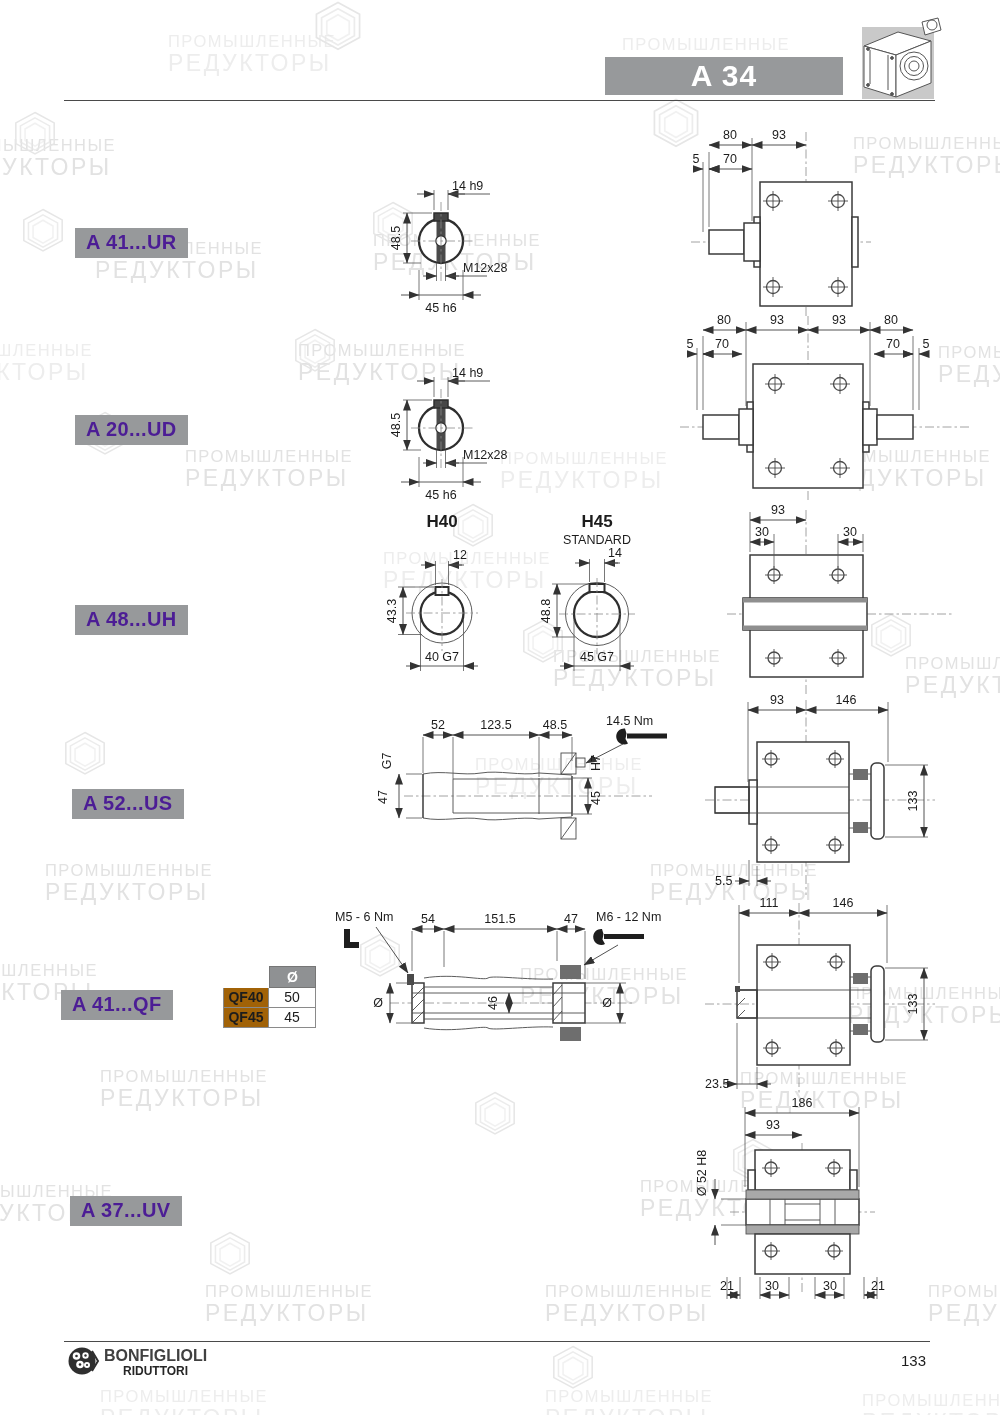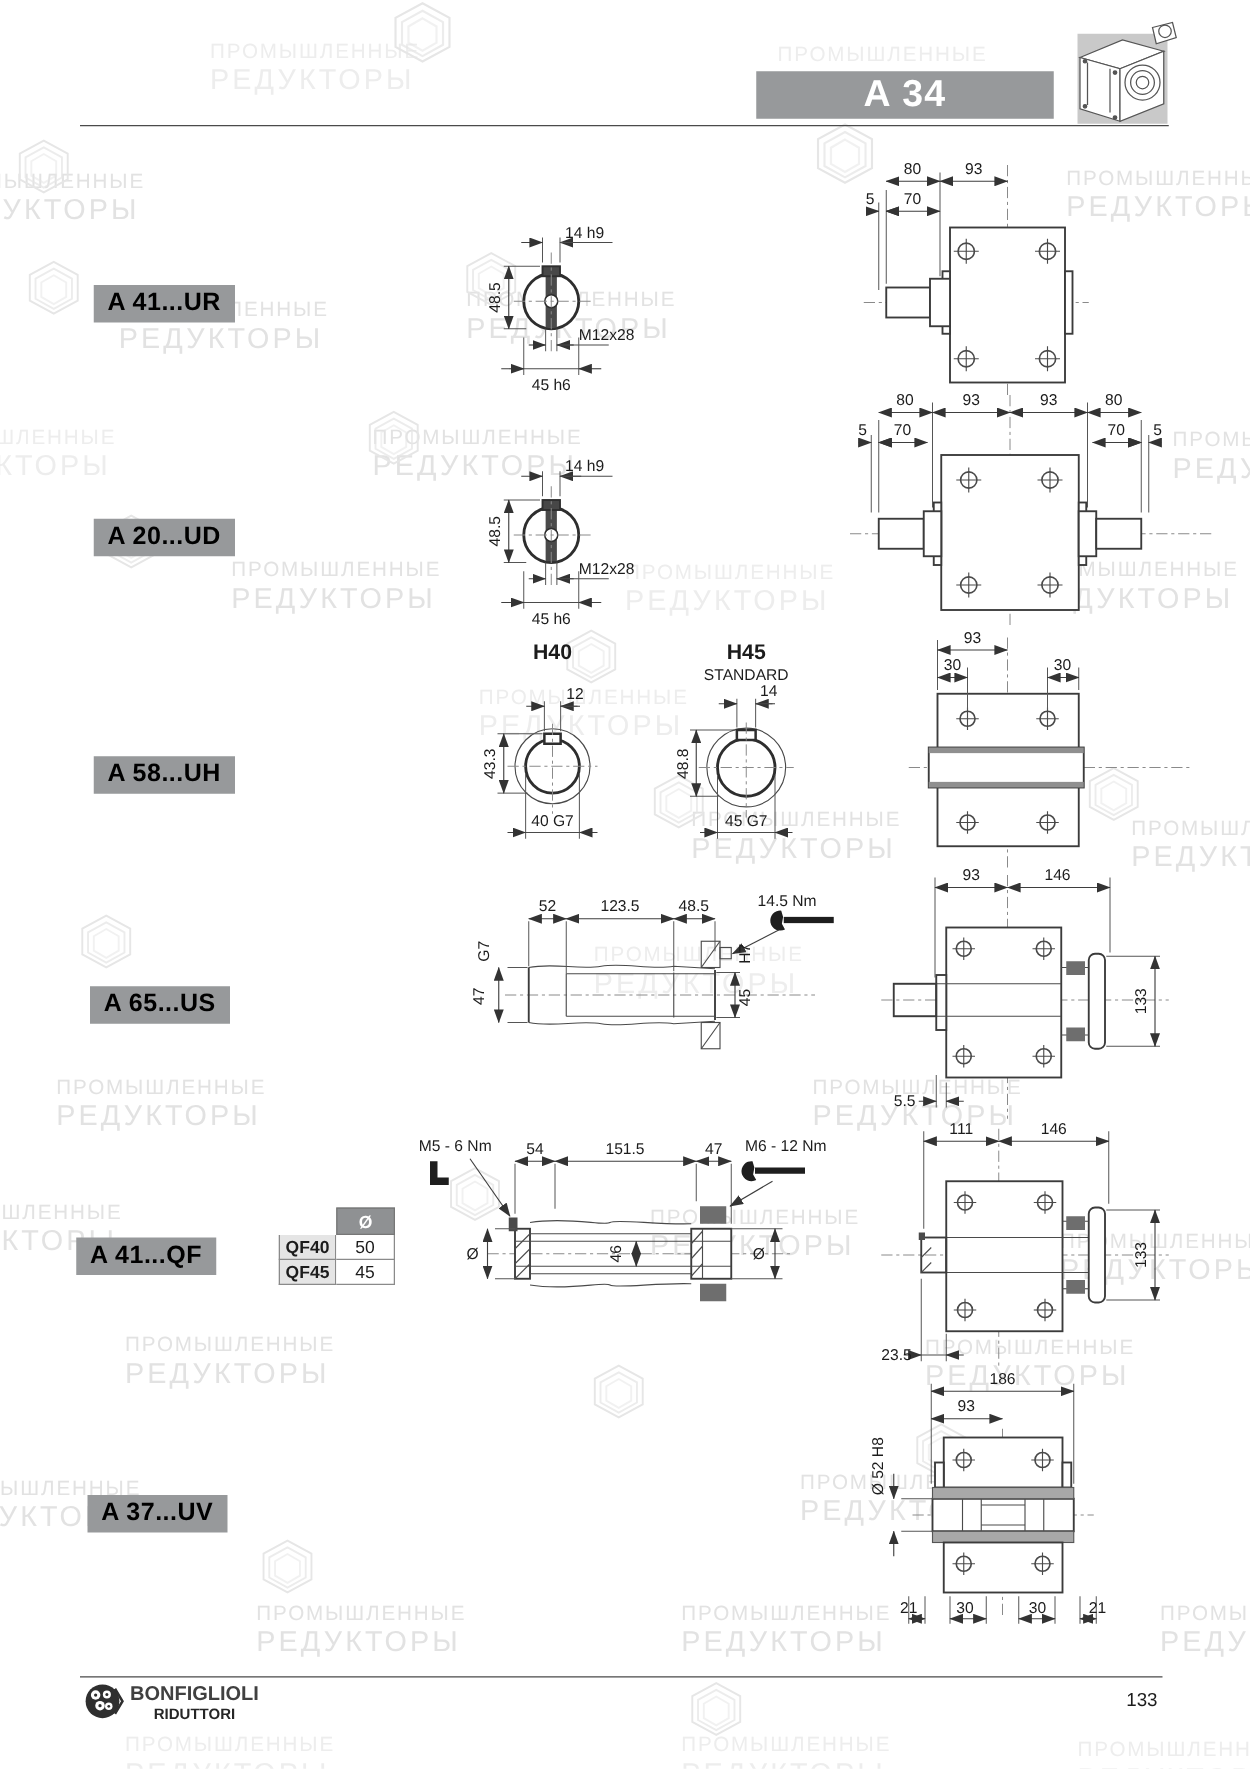--- a/index.html
+++ b/index.html
@@ -7,30 +7,30 @@
        font-family:"Liberation Sans",sans-serif;}
   .wm{position:absolute;color:#e2e2e2;line-height:1.08;white-space:nowrap;z-index:0;}
   .wm.lt{color:#ededed;}
   .wm .l1{font-size:16.5px;letter-spacing:1.5px;}
   .wm .l2{font-size:23px;letter-spacing:2.5px;}
   .hex{position:absolute;z-index:0;color:#e6e6e6;}
   .rule{position:absolute;left:64px;width:871px;border-top:1.7px solid #4a4a4a;z-index:1;}
   .headerbar{position:absolute;left:605px;top:57px;width:238px;height:38px;background:#97999b;
              z-index:2;display:flex;align-items:center;justify-content:center;}
   .headerbar span{color:#fff;font-weight:bold;font-size:30px;letter-spacing:1px;}
-  .seclabel{position:absolute;background:#97999b;color:#000000;font-weight:bold;font-size:20px;
+  .seclabel{position:absolute;background:#97999b;color:#4c1d95;font-weight:bold;font-size:20px;
             padding:3px 11px 4px 11px;letter-spacing:.4px;z-index:2;}
   .dwg{position:absolute;z-index:1;}
   .gearimg{position:absolute;left:846px;top:8px;z-index:2;}
   .qftable{position:absolute;left:223px;top:966px;z-index:2;display:grid;
            grid-template-columns:46px 47px;font-size:14px;color:#1c1c1c;}
   .qftable div{height:19px;line-height:19px;text-align:center;}
   .qftable .e{border:none;}
   .qftable .h{background:#8f9193;color:#fff;font-weight:bold;border:1px solid #767676;height:20px;line-height:20px;}
-  .qftable .n{font-weight:bold;border:1px solid #8a8a8a;border-top:none;background:#e5e5e5;}
+  .qftable .n{font-weight:bold;border:1px solid #8a8a8a;border-top:none;background:#a16207;}
   .qftable .v{border:1px solid #8a8a8a;border-top:none;border-left:none;background:#fff;}
   .brand1{position:absolute;left:104px;top:1347px;font-size:16px;font-weight:bold;color:#404040;z-index:2;}
   .brand2{position:absolute;left:123px;top:1364px;font-size:12px;font-weight:bold;color:#262626;z-index:2;}
   .logoc{position:absolute;left:66px;top:1345px;z-index:2;}
   .pagenum{position:absolute;left:901px;top:1352px;font-size:15px;color:#1c1c1c;z-index:2;}
   
   svg text{font-family:"Liberation Sans",sans-serif;font-size:12.5px;fill:#1c1c1c;}
   svg text.mid{text-anchor:middle;}
   svg text.ttl{font-size:17px;font-weight:bold;text-anchor:middle;}
   svg text.sub{font-size:12.5px;text-anchor:middle;}
@@ -263,22 +263,22 @@
     <line x1="42" y1="47" x2="42" y2="82"></line>
     <circle cx="22" cy="41" r="1.4" fill="#555"></circle>
     <circle cx="46" cy="50" r="1.4" fill="#555"></circle>
     <circle cx="22" cy="77" r="1.4" fill="#555"></circle>
     <circle cx="46" cy="86" r="1.4" fill="#555"></circle>
   </g>
 </svg>
 
 <div class="seclabel" style="left:75px;top:228px">A 41...UR</div>
 <div class="seclabel" style="left:75px;top:415px">A 20...UD</div>
-<div class="seclabel" style="left:75px;top:605px">A 58...UH</div>
-<div class="seclabel" style="left:72px;top:789px">A 65...US</div>
+<div class="seclabel" style="left:75px;top:605px">A 48...UH</div>
+<div class="seclabel" style="left:72px;top:789px">A 52...US</div>
 <div class="seclabel" style="left:61px;top:990px">A 41...QF</div>
 <div class="seclabel" style="left:70px;top:1196px">A 37...UV</div>
 
 <svg class="dwg" style="left:355px;top:166px" width="185" height="150" viewBox="0 0 185 150">
   <circle cx="86" cy="75" r="22" class="bd"></circle>
   <rect x="81.5" y="53" width="9" height="43" class="dk"></rect>
   <rect x="79" y="47" width="14" height="8" fill="#474747" stroke="#2e2e2e" stroke-width="1.5"></rect>
   <circle cx="86" cy="75" r="5.2" fill="#fff" stroke="#2e2e2e" stroke-width="1.2"></circle>
   <line x1="86" y1="36" x2="86" y2="115" class="cl"></line>
   <line x1="56" y1="75" x2="118" y2="75" class="cl"></line>

